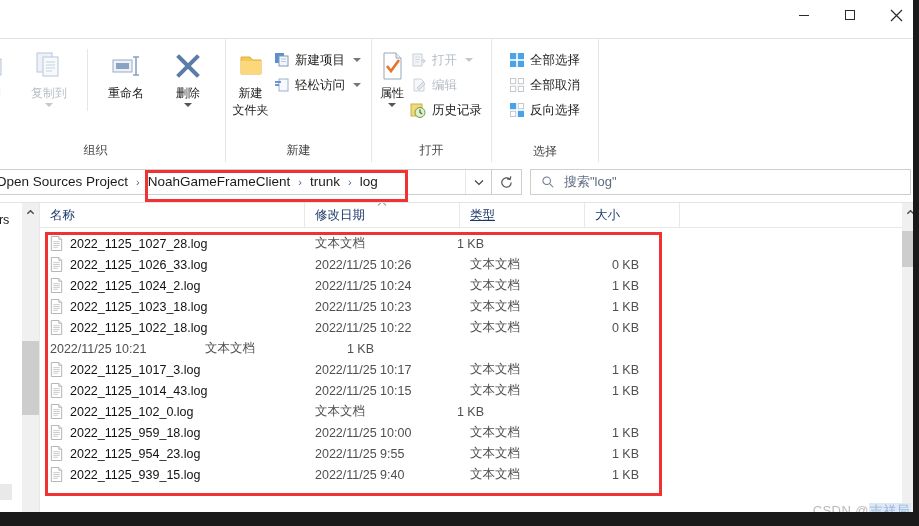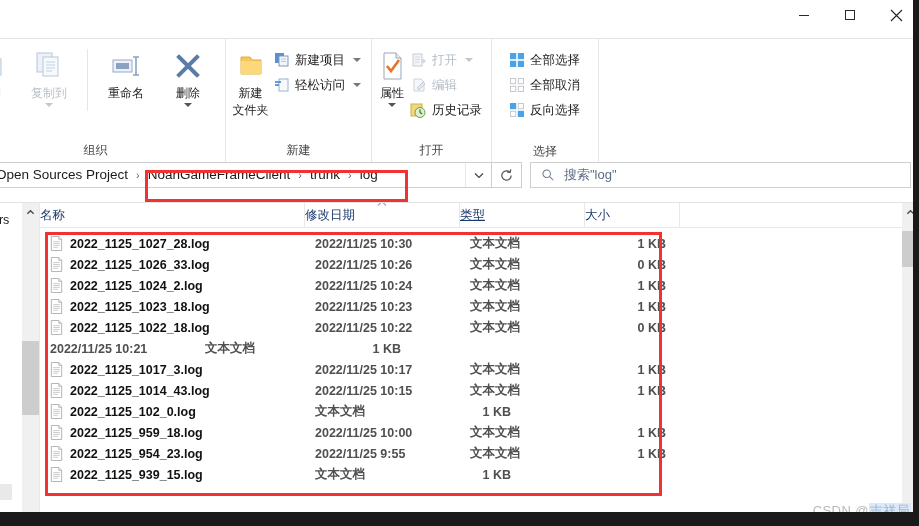--- a/index.html
+++ b/index.html
@@ -156,20 +156,21 @@
     border-top: 4px solid #777;
     margin-left: 3px;
   }
   .sm-caret.dim { border-top-color: #c3c8cf; }
 
   
   .addrbar {
     height: 40px;
     background: #ffffff;
     display: flex;
+    align-items: center;
     flex: none;
     padding: 0 8px 0 0;
     position: relative;
   }
   .addr-box {
     flex: none;
     width: 504px;
     height: 26px;
     border: 1px solid #cfcfcf;
     background: #ffffff;
@@ -296,20 +297,21 @@
     align-items: center;
     font-size: 12.5px;
     color: #1b3a6b;
     flex: none;
     border-bottom: 1px solid #e8e8e8;
     position: relative;
   }
   .ch {
     height: 25px;
     line-height: 25px;
+    padding-left: 10px;
     border-right: 1px solid #e8e8e8;
     white-space: nowrap;
     overflow: hidden;
     cursor: default;
     position: relative;
   }
   .ch.c-name { width: 265px; }
   .ch.c-date { width: 155px; }
   .ch.c-type { width: 125px; text-decoration: underline; }
   .ch.c-size { width: 95px; }
@@ -317,42 +319,41 @@
     position: absolute;
     left: 50%;
     top: -3px;
     transform: translateX(-50%);
   }
 
   .rows {
     flex: 1;
     overflow: hidden;
     padding-top: 5px;
-    font-weight: bold;
   }
   .frow {
     height: 21px;
     display: flex;
     align-items: center;
     font-size: 12.5px;
     cursor: default;
   }
   .cell-name {
     width: 265px;
     display: flex;
     align-items: center;
     gap: 7px;
     padding-left: 10px;
     color: #111111;
     white-space: nowrap;
     overflow: hidden;
   }
   .cell-date { width: 155px; padding-left: 10px; color: #4f4f4f; white-space: nowrap; }
   .cell-type { width: 125px; padding-left: 10px; color: #4f4f4f; white-space: nowrap; }
-  .cell-size { width: 95px; padding-right: 14px; color: #4f4f4f; text-align: right; white-space: nowrap; }
+  .cell-size { width: 95px; padding-right: 14px; color: #4f4f4f; text-align: center; white-space: nowrap; }
 
   .doc-ico { width: 13px; height: 15px; flex: none; display: block; }
 
   
   .redbox {
     position: absolute;
     border: 3px solid #f03232;
     pointer-events: none;
     z-index: 40;
     background: transparent;
@@ -686,21 +687,20 @@
       <div class="rows" id="file-rows">
           <div class="frow">
             <div class="cell-name">
               <svg class="doc-ico" viewBox="0 0 13 16">
                 <path d="M1 0.5 h8 l3 3 v12 H1 z" fill="#ffffff" stroke="#b0b0b0" stroke-width="1"></path>
                 <path d="M9 0.5 v3 h3" fill="#ececec" stroke="#b0b0b0" stroke-width="1"></path>
                 <path d="M3 6 h7 M3 8 h7 M3 10 h7 M3 12 h5" stroke="#c9c9c9" stroke-width="1"></path>
               </svg>
               <span>2022_1125_1027_28.log</span>
             </div>
-            <div class="cell-date">2022/11/25 10:30</div>
             <div class="cell-type">文本文档</div>
             <div class="cell-size">1 KB</div>
           </div>
           <div class="frow">
             <div class="cell-name">
               <svg class="doc-ico" viewBox="0 0 13 16">
                 <path d="M1 0.5 h8 l3 3 v12 H1 z" fill="#ffffff" stroke="#b0b0b0" stroke-width="1"></path>
                 <path d="M9 0.5 v3 h3" fill="#ececec" stroke="#b0b0b0" stroke-width="1"></path>
                 <path d="M3 6 h7 M3 8 h7 M3 10 h7 M3 12 h5" stroke="#c9c9c9" stroke-width="1"></path>
               </svg>
@@ -820,20 +820,21 @@
           </div>
           <div class="frow">
             <div class="cell-name">
               <svg class="doc-ico" viewBox="0 0 13 16">
                 <path d="M1 0.5 h8 l3 3 v12 H1 z" fill="#ffffff" stroke="#b0b0b0" stroke-width="1"></path>
                 <path d="M9 0.5 v3 h3" fill="#ececec" stroke="#b0b0b0" stroke-width="1"></path>
                 <path d="M3 6 h7 M3 8 h7 M3 10 h7 M3 12 h5" stroke="#c9c9c9" stroke-width="1"></path>
               </svg>
               <span>2022_1125_939_15.log</span>
             </div>
+            <div class="cell-date">2022/11/25 9:40</div>
             <div class="cell-type">文本文档</div>
             <div class="cell-size">1 KB</div>
           </div>
         </div>
     </div>
 
     <div class="vscroll">
       <div class="vs-arrow">
         <svg width="9" height="9" viewBox="0 0 10 10">
           <path d="M1.5 6.5 L5 3 L8.5 6.5" stroke="#4a4a4a" stroke-width="1.5" fill="none"></path>

